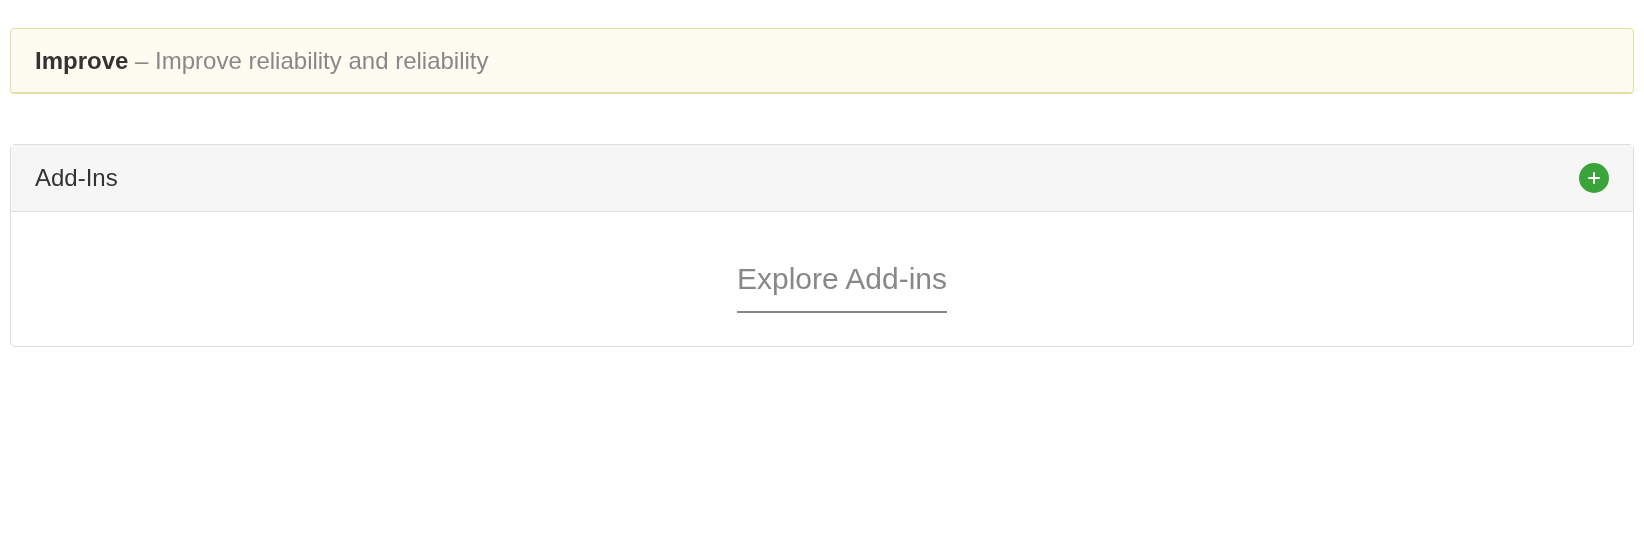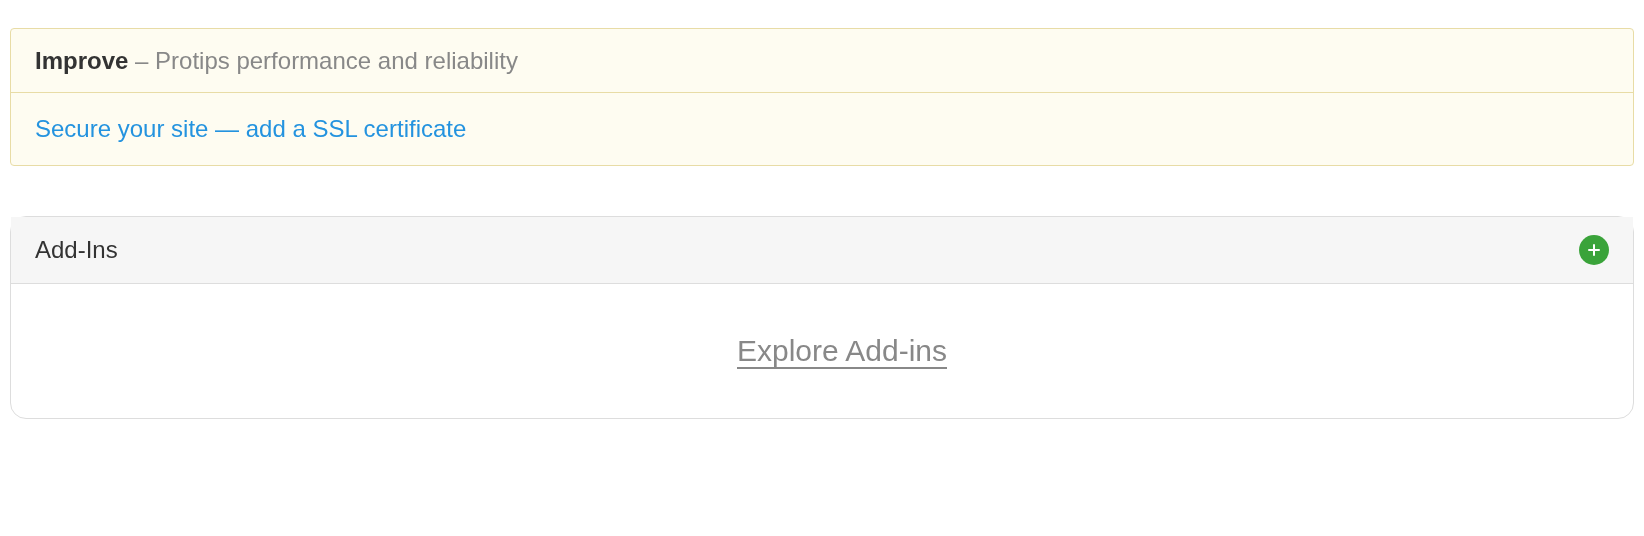--- a/index.html
+++ b/index.html
@@ -36,21 +36,21 @@
       padding: 22px 24px;
     }
     .protips-link {
       color: #2493df;
       font-size: 24px;
       text-decoration: none;
       cursor: pointer;
     }
     .addins-panel {
       border: 1px solid #dddddd;
-      border-radius: 16px;
+      border-radius: 5px;
       background: #ffffff;
     }
     .addins-header {
       background: #f6f6f6;
       border-bottom: 1px solid #dddddd;
       padding: 18px 24px;
       display: flex;
       align-items: center;
       justify-content: space-between;
     }
@@ -77,34 +77,31 @@
     }
     .addins-body {
       padding: 50px 24px;
       text-align: center;
     }
     .explore-link {
       color: #888888;
       font-size: 30px;
       text-decoration: none;
       border-bottom: 2px solid #888888;
-      padding-bottom: 0;
+      padding-bottom: 16px;
       cursor: pointer;
       margin-left: 40px;
     }
   </style>
 </head>
 <body>
 
 <div class="protips-panel">
   <div class="protips-header">
-    <span class="title">Improve</span><span class="subtitle"> – </span><span class="subtitle">Protips performance and reliability</span>
-  </div>
-  <div class="protips-body">
-    <a class="protips-link">Secure your site — add a SSL certificate</a>
+    <span class="title">Improve</span><span class="subtitle"> – </span><span class="subtitle">Improve reliability and reliability</span>
   </div>
 </div>
 
 <div class="addins-panel">
   <div class="addins-header">
     <span class="addins-title">Add-Ins</span>
     <div class="add-button">
       <svg viewBox="0 0 16 16">
         <rect x="7" y="2" width="2" height="12" rx="1"></rect>
         <rect x="2" y="7" width="12" height="2" rx="1"></rect>

